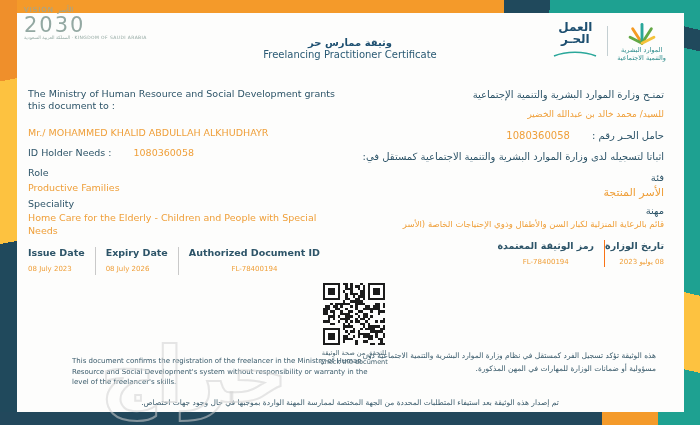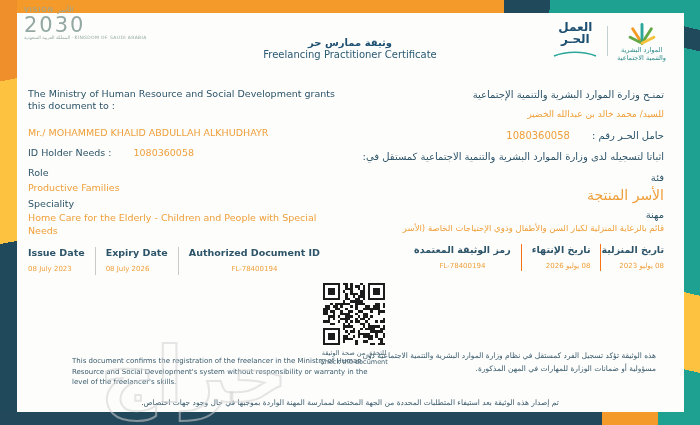--- a/index.html
+++ b/index.html
@@ -139,31 +139,27 @@
 
   <div id="col-ar" class="col" dir="rtl">
     <div class="mb8">تمنـح وزارة الموارد البشرية والتنمية الإجتماعية</div>
     <div class="orange mb8" style="font-size:9px">للسيد/ محمد خالد بن عبدالله الخضير</div>
     <div class="idrow mb8">
       <span>حامل الحـر رقم :</span>
       <span class="orange" dir="ltr">1080360058</span>
     </div>
     <div class="mb8">اثباتا لتسجيله لدى وزارة الموارد البشرية والتنمية الاجتماعية كمستقل في:</div>
     <div class="mb2">فئة</div>
-    <div class="orange mb4" style="font-size:14px">الأسر المنتجة</div>
+    <div class="orange mb4" style="font-size:11px">الأسر المنتجة</div>
     <div class="mb2">مهنة</div>
     <div class="orange mb10" style="font-size:8.5px">قائم بالرعاية المنزلية لكبار السن والأطفال وذوي الإحتياجات الخاصة (الأسر</div>
     <div class="daterow">
       <div class="datecell">
-        <div class="dlabel">تاريخ المنزلية</div>
+        <div class="dlabel">تاريخ الوزارة</div>
         <div class="dvalue orange">08 يوليو 2023</div>
-      </div>
-      <div class="datecell">
-        <div class="dlabel">تاريخ الإنتهاء</div>
-        <div class="dvalue orange">08 يوليو 2026</div>
       </div>
       <div class="datecell">
         <div class="dlabel">رمز الوثيقة المعتمدة</div>
         <div class="dvalue orange" dir="ltr" style="text-align:center">FL-78400194</div>
       </div>
     </div>
   </div>
 
   <div id="qr-block">
     <div id="qr-code"><svg width="62" height="62" viewBox="0 0 75 75" fill="#1c1c1c" shape-rendering="crispEdges">

